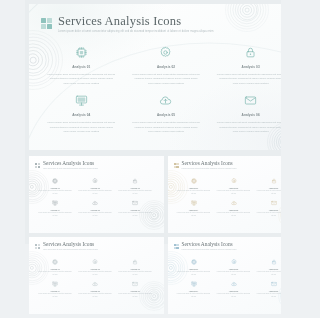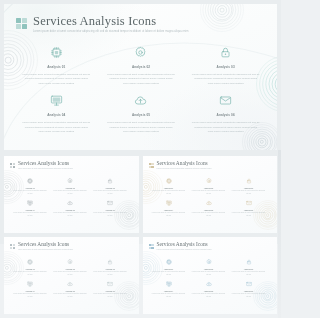--- a/index.html
+++ b/index.html
@@ -2,21 +2,21 @@
 <html><head>
 <meta charset="utf-8">
 <style>
   * { box-sizing: border-box; margin: 0; padding: 0; }
   html, body {
     width: 281px; height: 318px;
     background: #eef1f3;
     font-family: "Liberation Sans", sans-serif;
     overflow: hidden;
   }
-  .stage { position: relative; width: 281px; height: 244px; background: #e9edef; }
+  .stage { position: relative; width: 281px; height: 244px; background: #e9edef; margin-left: 25px; }
 
   
   .hero {
     position: absolute; left: 4px; top: 4px;
     width: 273px; height: 146px;
     background: #fbfcfc;
     overflow: hidden;
   }
   .hero-wash {
     position: absolute; inset: 0;

